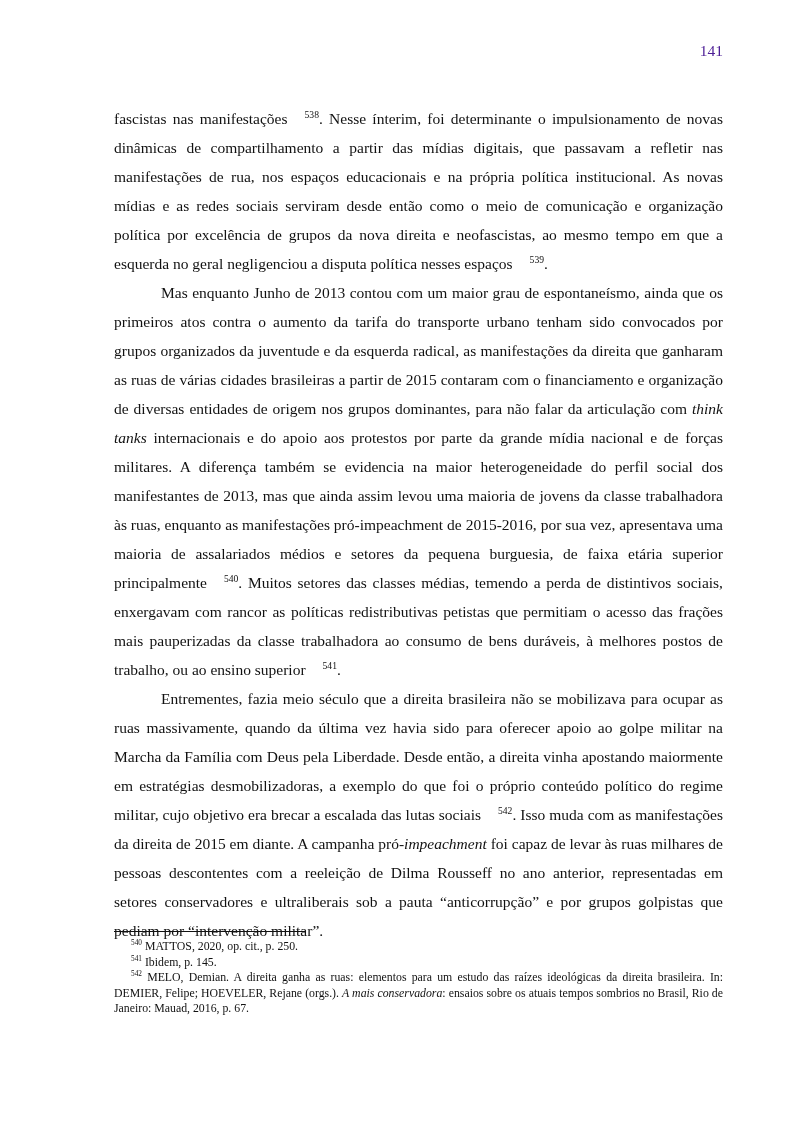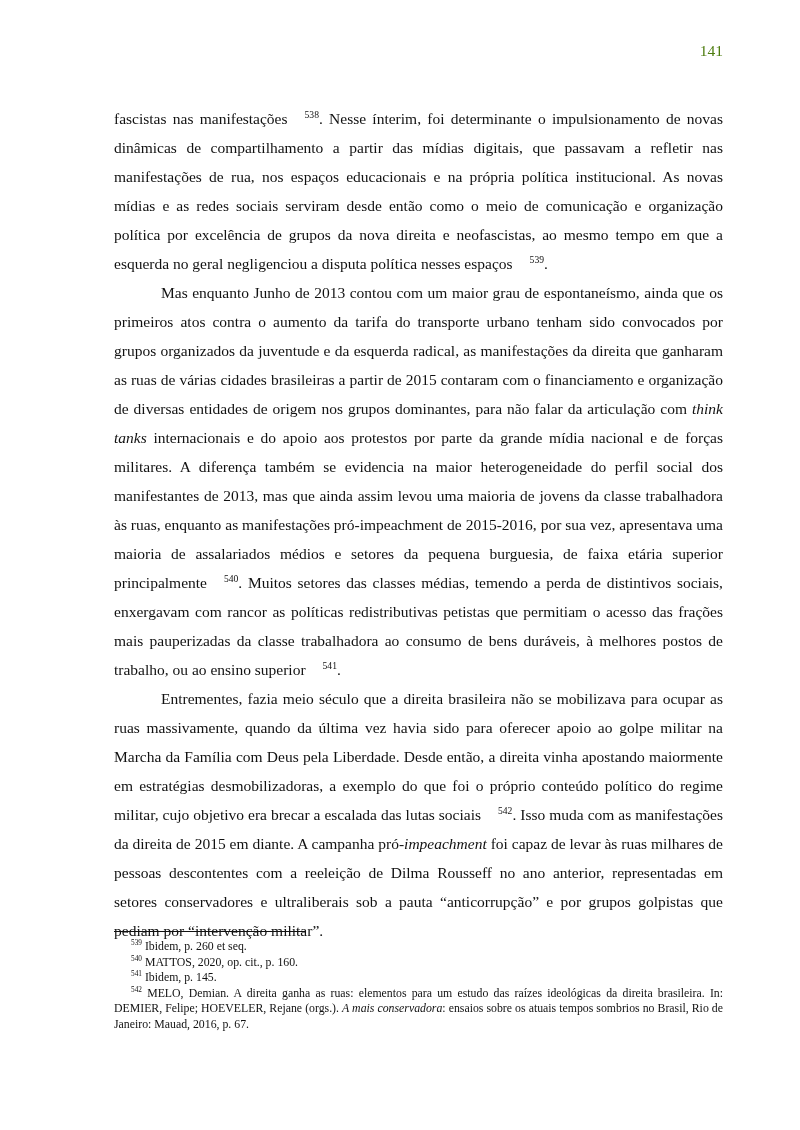--- a/index.html
+++ b/index.html
@@ -12,21 +12,21 @@
     background: #ffffff;
     color: #111111;
     font-family: "Liberation Serif", serif;
     overflow: hidden;
   }
   .page-number {
     position: absolute;
     top: 42px;
     right: 77px;
     font-size: 15.5px;
-    color: #4d7c0f;
+    color: #4c1d95;
   }
   .body-text {
     position: absolute;
     left: 114px;
     right: 77px;
     top: 104px;
   }
   .para {
     font-size: 15.5px;
     line-height: 29px;
@@ -67,19 +67,18 @@
   <div class="page-number">141</div>
 
   <div class="body-text">
     <p class="para"><span>fascistas nas manifestações</span><sup>538</sup><span>. Nesse ínterim, foi determinante o impulsionamento de novas dinâmicas de compartilhamento a partir das mídias digitais, que passavam a refletir nas manifestações de rua, nos espaços educacionais e na própria política institucional. As novas mídias e as redes sociais serviram desde então como o meio de comunicação e organização política por excelência de grupos da nova direita e neofascistas, ao mesmo tempo em que a esquerda no geral negligenciou a disputa política nesses espaços</span><sup>539</sup><span>.</span></p>
     <p class="para indent"><span>Mas enquanto Junho de 2013 contou com um maior grau de espontaneísmo, ainda que os primeiros atos contra o aumento da tarifa do transporte urbano tenham sido convocados por grupos organizados da juventude e da esquerda radical, as manifestações da direita que ganharam as ruas de várias cidades brasileiras a partir de 2015 contaram com o financiamento e organização de diversas entidades de origem nos grupos dominantes, para não falar da articulação com </span><span class="it">think tanks</span><span> internacionais e do apoio aos protestos por parte da grande mídia nacional e de forças militares. A diferença também se evidencia na maior heterogeneidade do perfil social dos manifestantes de 2013, mas que ainda assim levou uma maioria de jovens da classe trabalhadora às ruas, enquanto as manifestações pró-impeachment de 2015-2016, por sua vez, apresentava uma maioria de assalariados médios e setores da pequena burguesia, de faixa etária superior principalmente</span><sup>540</sup><span>. Muitos setores das classes médias, temendo a perda de distintivos sociais, enxergavam com rancor as políticas redistributivas petistas que permitiam o acesso das frações mais pauperizadas da classe trabalhadora ao consumo de bens duráveis, à melhores postos de trabalho, ou ao ensino superior</span><sup>541</sup><span>.</span></p>
     <p class="para indent"><span>Entrementes, fazia meio século que a direita brasileira não se mobilizava para ocupar as ruas massivamente, quando da última vez havia sido para oferecer apoio ao golpe militar na Marcha da Família com Deus pela Liberdade. Desde então, a direita vinha apostando maiormente em estratégias desmobilizadoras, a exemplo do que foi o próprio conteúdo político do regime militar, cujo objetivo era brecar a escalada das lutas sociais</span><sup>542</sup><span>. Isso muda com as manifestações da direita de 2015 em diante. A campanha pró-</span><span class="it">impeachment</span><span> foi capaz de levar às ruas milhares de pessoas descontentes com a reeleição de Dilma Rousseff no ano anterior, representadas em setores conservadores e ultraliberais sob a pauta “anticorrupção” e por grupos golpistas que pediam por “intervenção militar”.</span></p>
   </div>
 
   <div class="footnotes">
     <div class="fn-rule"></div>
-    <div class="footnote"><sup>539</sup><span> Ibidem, p. 260 et seq.</span></div>
-    <div class="footnote"><sup>540</sup><span> MATTOS, 2020, op. cit., p. 160.</span></div>
+    <div class="footnote"><sup>540</sup><span> MATTOS, 2020, op. cit., p. 250.</span></div>
     <div class="footnote"><sup>541</sup><span> Ibidem, p. 145.</span></div>
     <div class="footnote"><sup>542</sup><span> MELO, Demian. A direita ganha as ruas: elementos para um estudo das raízes ideológicas da direita brasileira. In: DEMIER, Felipe; HOEVELER, Rejane (orgs.). </span><span class="it">A mais conservadora</span><span>: ensaios sobre os atuais tempos sombrios no Brasil, Rio de Janeiro: Mauad, 2016, p. 67.</span></div>
   </div>
 
 </div>
 
 </body></html>

